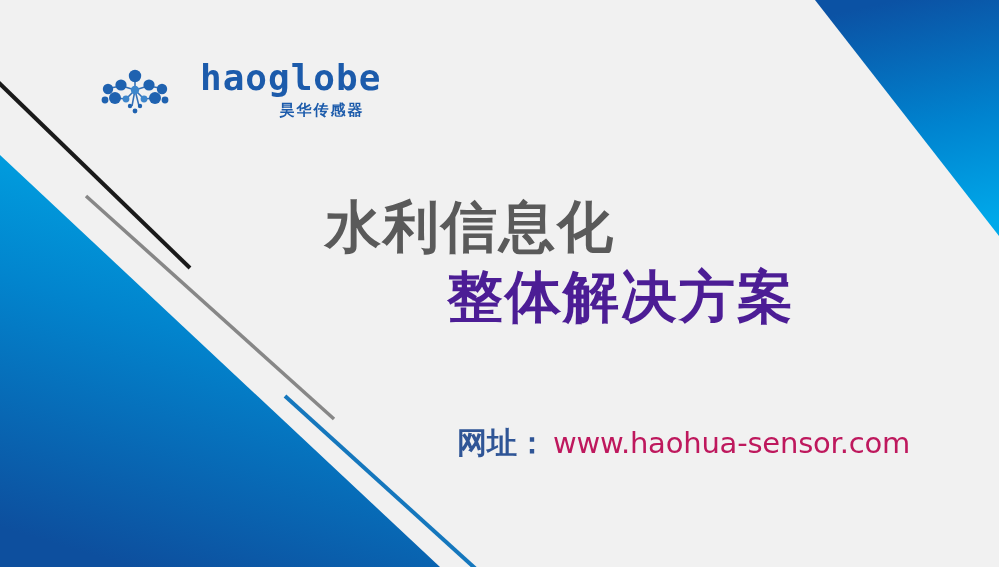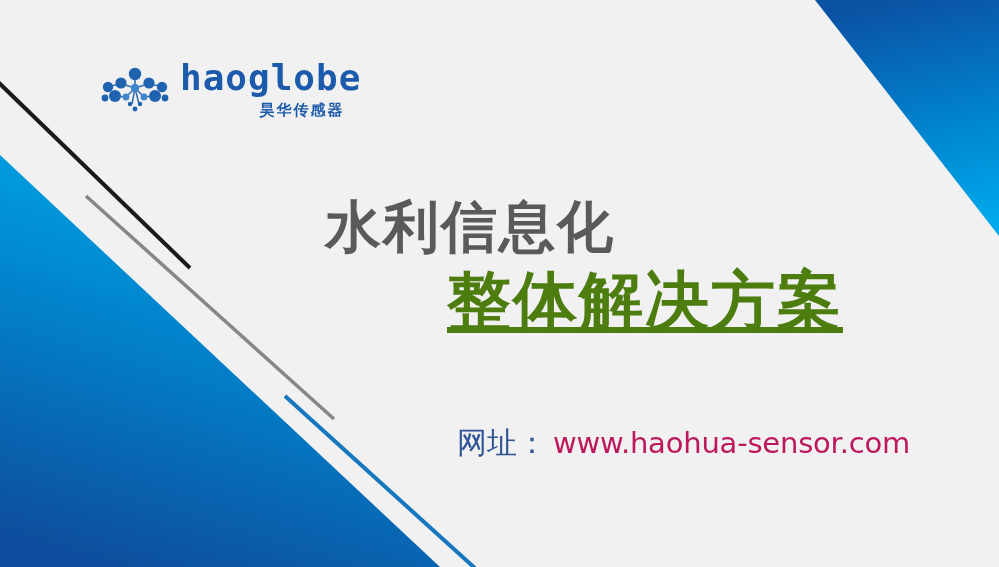--- a/index.html
+++ b/index.html
@@ -37,21 +37,22 @@
     width: 999px;
     height: 567px;
   }
 
   
   .logo-block {
     position: absolute;
     left: 96px;
     top: 58px;
     display: flex;
-    align-items: flex-start;
+    align-items: flex-end;
+    gap: 20px;
   }
   .logo-mark {
     width: 78px;
     height: 52px;
     flex: 0 0 auto;
     margin-top: 6px;
   }
   .logo-text-wrap {
     margin-left: 6px;
     display: flex;
@@ -97,43 +98,42 @@
     letter-spacing: 2px;
     line-height: 1.15;
     white-space: nowrap;
     margin-top: 20px;
   }
   .title-line2 {
     position: absolute;
     left: 447px;
     top: 265px;
     font-family: "DejaVu Sans", "Liberation Sans", sans-serif;
-    font-size: 64px;
-    font-weight: 700;
-    color: #4d7c0f;
+    font-size: 56px;
+    font-weight: 700;
+    color: #4c1d95;
     letter-spacing: 2px;
     line-height: 1.15;
     white-space: nowrap;
-    text-decoration: underline;
   }
 
   
   .website-line {
     position: absolute;
     left: 457px;
     top: 423px;
     display: flex;
     align-items: baseline;
     color: #2f5596;
     white-space: nowrap;
   }
   .website-label {
     font-family: "DejaVu Sans", "Liberation Sans", sans-serif;
     font-size: 30px;
-    font-weight: 400;
+    font-weight: 700;
     letter-spacing: 0px;
     color: #2f5596;
   }
   .website-url {
     font-family: "DejaVu Sans", "Liberation Sans", sans-serif;
     font-size: 29px;
     font-weight: 400;
     letter-spacing: -0.2px;
     color: #be185d;
     margin-left: 6px;

